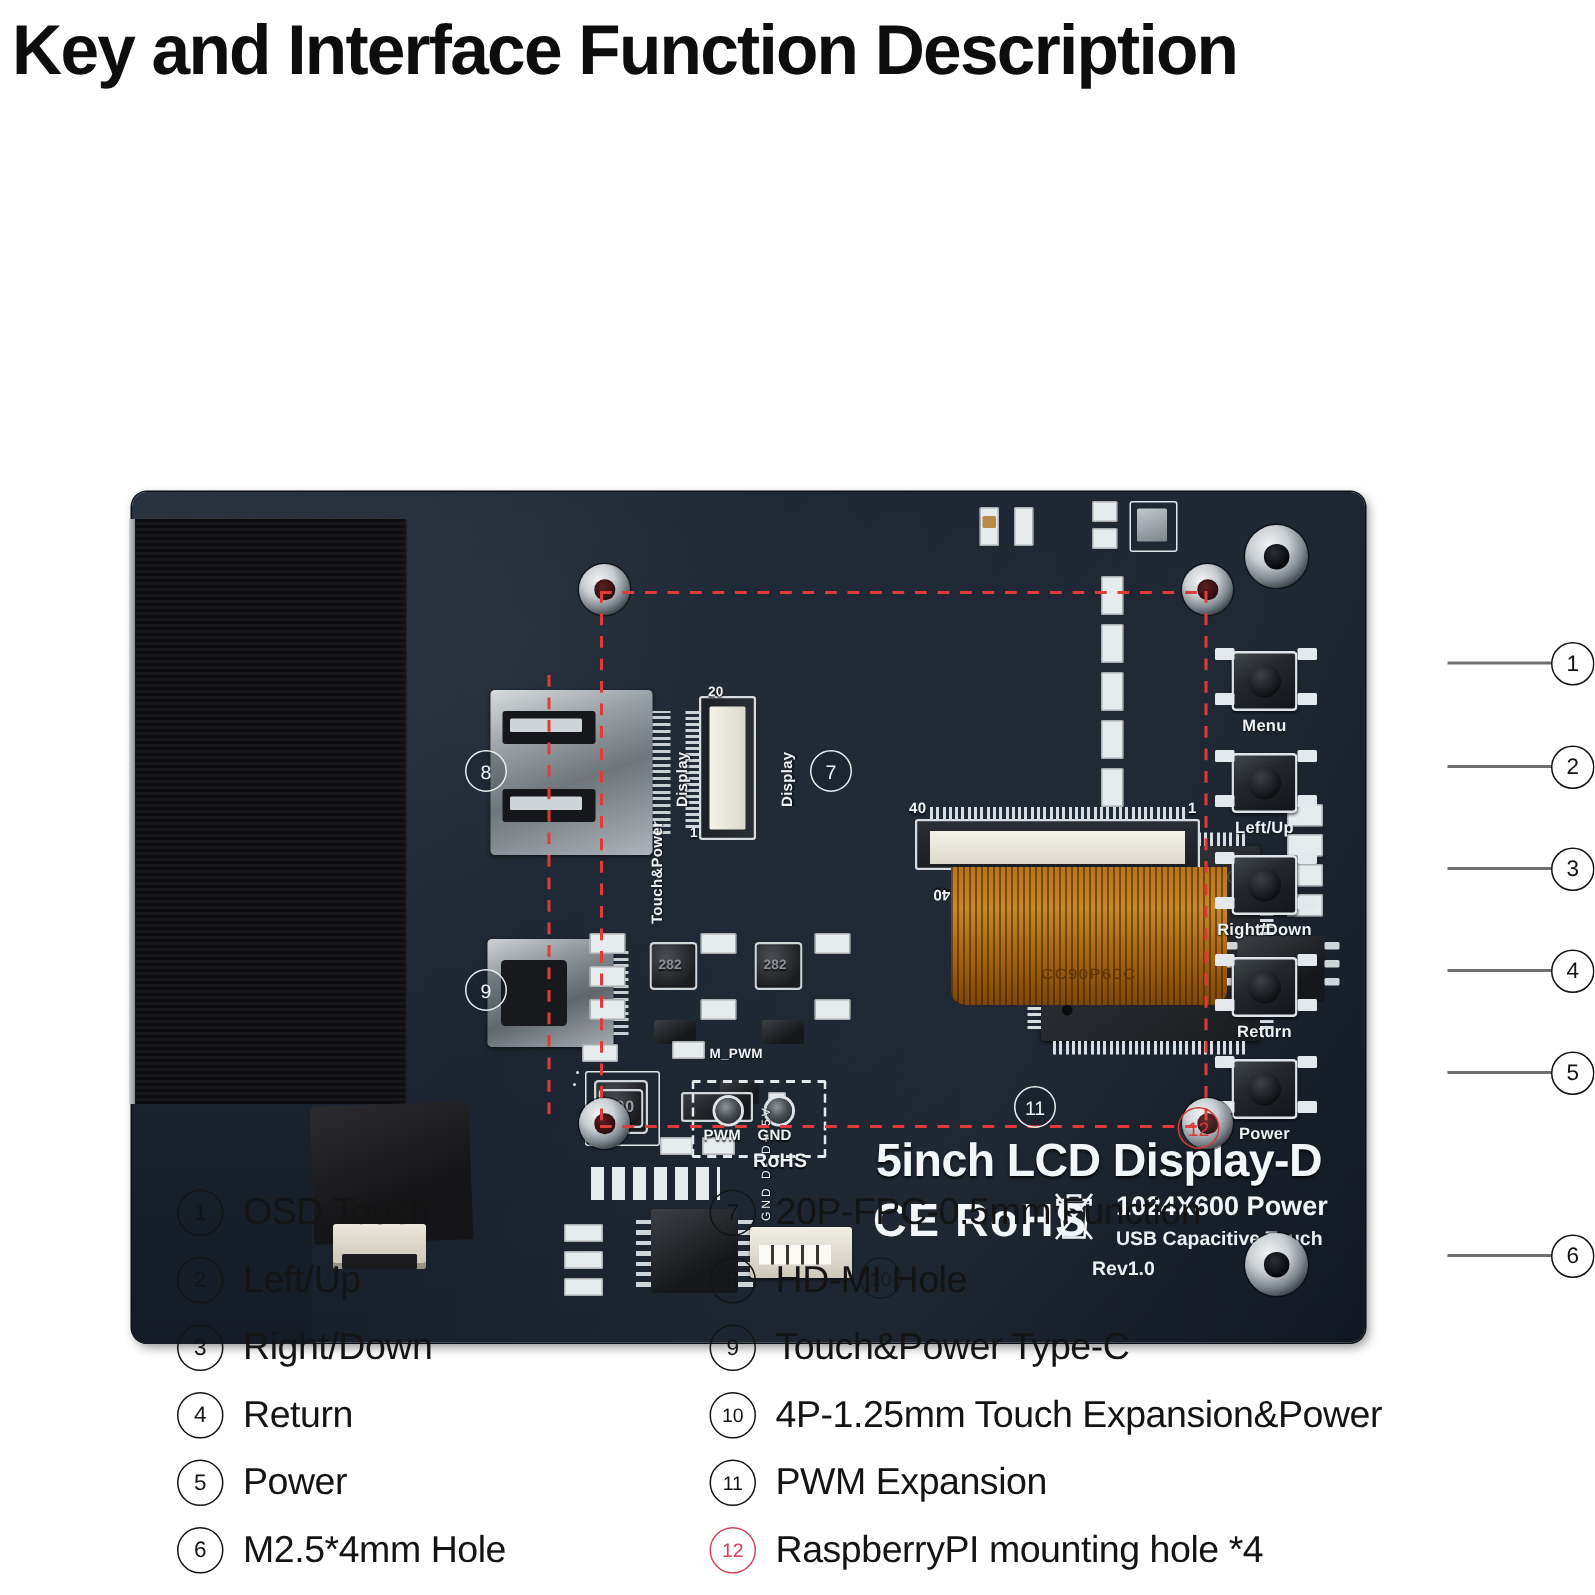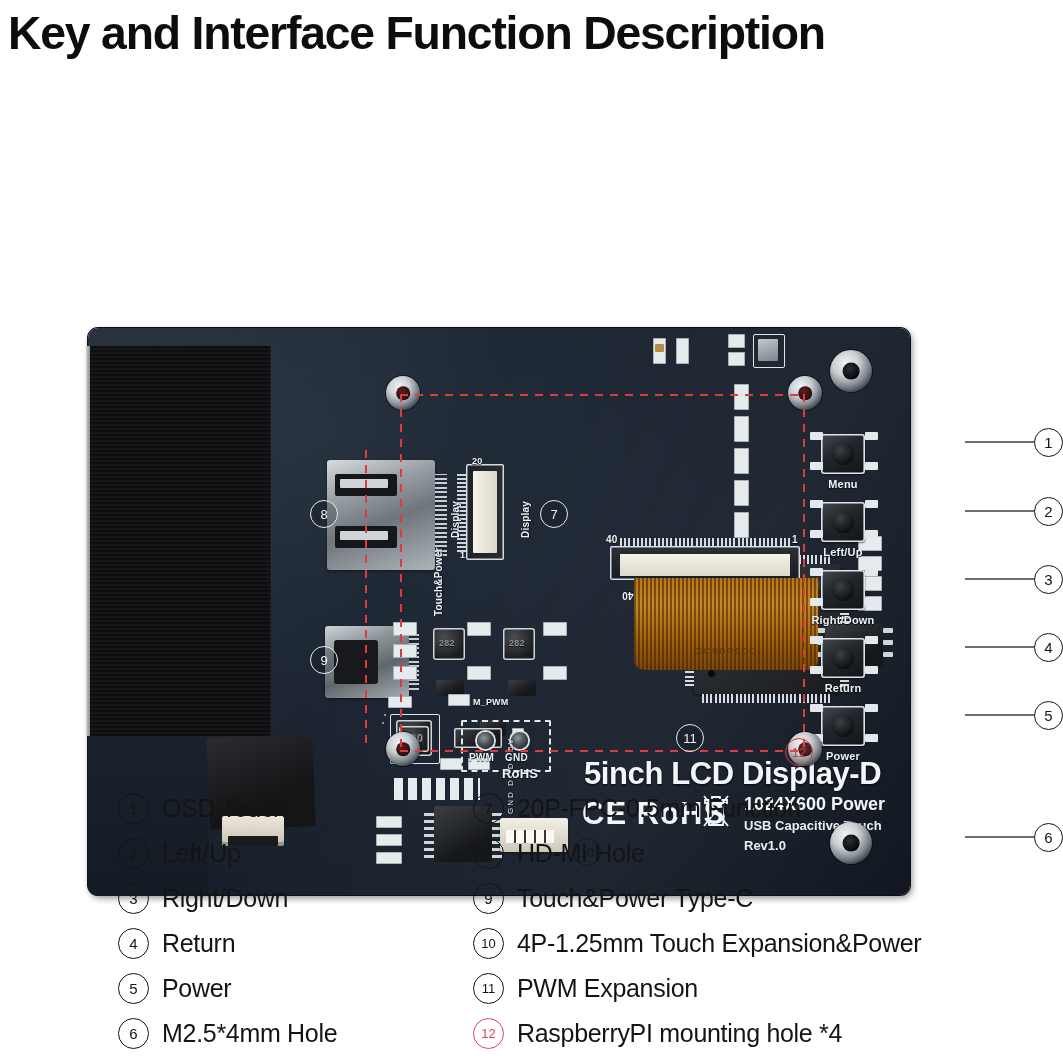--- a/index.html
+++ b/index.html
@@ -363,21 +363,21 @@
     <div class="smdpad" style="left:288px;top:506px;width:26px;height:12px;"></div>
     <div class="smdpad" style="left:288px;top:524px;width:26px;height:12px;"></div>
 
     <div class="jst" style="left:412px;top:490px;width:68px;height:34px;"></div>
     <div class="silk small" style="left:414px;top:438px;font-size:13px;">RoHS</div>
     <div class="silk" style="left:418px;top:486px;font-size:8px;letter-spacing:2px;transform:rotate(-90deg);transform-origin:left top;">GND D- D+ 5V</div>
 
     <div class="brand-title" style="left:496px;top:428px;">5inch LCD Display-D</div>
     <div class="brand-sub1" style="left:656px;top:466px;">1024X600 Power</div>
     <div class="brand-sub2" style="left:656px;top:490px;">USB Capacitive Touch</div>
-    <div class="brand-sub2" style="left:656px;top:510px;">Rev1.0</div>
+    <div class="brand-sub2" style="left:640px;top:510px;">Rev1.0</div>
     <div class="ce-mark" style="left:494px;top:468px;">CΕ RoHS</div>
     <svg class="weee" style="left:614px;top:466px;" viewBox="0 0 28 34">
       <path d="M5 9 h18 l-2 22 h-14 z M3 6 h22 v3 h-22 z M10 3 h8 v3 h-8 z" fill="none" stroke="#f3f6f8" stroke-width="1.8"></path>
       <line x1="2" y1="2" x2="26" y2="32" stroke="#f3f6f8" stroke-width="1.8"></line>
       <line x1="26" y1="2" x2="2" y2="32" stroke="#f3f6f8" stroke-width="1.8"></line>
     </svg>
 
     <div class="btn" style="left:733px;top:106px;"></div>
     <div class="btn-pad" style="left:722px;top:104px;"></div>
     <div class="btn-pad" style="left:722px;top:134px;"></div>

